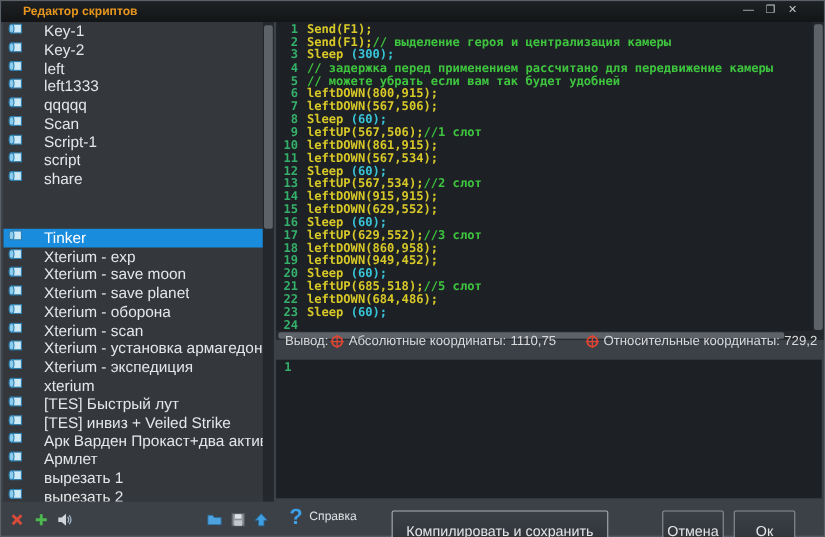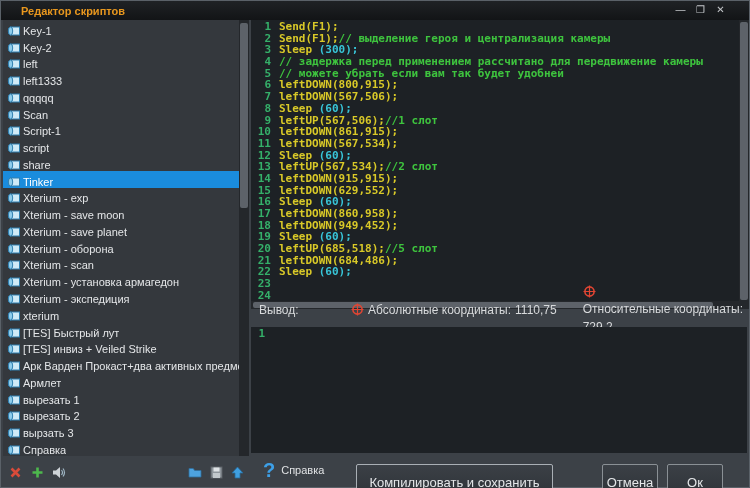--- a/index.html
+++ b/index.html
@@ -13,23 +13,23 @@
               background:linear-gradient(#1f2225,#121416);
               display:flex; align-items:center; padding:0 20px; }
   .title { color:#e8971e; font-size:11px; font-weight:bold; }
   .win-controls { margin-left:auto; display:flex; gap:3px; }
   .win-btn { width:17px; height:15px; color:#c3c6c9; font-size:10px; line-height:14px;
              text-align:center; cursor:default; }
 
   
   .script-list { position:absolute; left:2px; top:19px; width:236px; height:436px;
                  background:#34383d; overflow:hidden; }
-  .list-item { height:16.77px; display:flex; align-items:flex-end; gap:2px;
-               padding-left:4px; font-size:11px; color:#e4e6e8; white-space:nowrap; }
-  .list-item.selected { background:#1a8cdd; color:#ffffff; }
+  .list-item { height:16.77px; display:flex; align-items:flex-start; gap:19px;
+               padding-left:4px; font-size:14px; color:#e4e6e8; white-space:nowrap; }
+  .list-item.selected { background:#1a8cdd; color:#ffffff;margin-top:37px; }
   .item-icon { width:14px; height:12px; flex:none; display:flex; align-items:center; }
   .item-label { overflow:hidden; }
 
   .v-scroll { position:absolute; left:238px; top:19px; width:10px; height:436px;
               background:#24272b; }
   .v-thumb { position:absolute; left:1px; width:8px; background:#5d6269; border-radius:2px; }
   .sb-thumb { top:3px; height:185px; }
 
   .sidebar-toolbar { position:absolute; left:2px; top:458px; width:246px; height:26px;
                      display:flex; align-items:center; gap:6px; padding:0 4px; }
@@ -54,23 +54,23 @@
   .ed-vthumb { top:2px; height:278px; }
   .editor-hscroll { position:absolute; left:250px; top:300px; width:488px; height:8px;
                     background:#24272b; }
   .h-thumb { position:absolute; top:1px; left:2px; height:6px; width:460px;
              background:#5d6269; border-radius:2px; }
 
   
   .output-header { position:absolute; left:250px; top:308px; width:498px; height:18px;
                    display:flex; align-items:center; font-size:12px; color:#d8dadc;
                    padding:0 6px 17px 8px; }
-  .coords-group { display:flex; align-items:flex-start; gap:4px; }
+  .coords-group { display:flex; align-items:flex-end; gap:4px; }
   .abs-group { margin-left:auto; }
-  .rel-group { margin-left:26px;flex-direction:column; }
+  .rel-group { margin-left:26px; }
   .coord-label { color:#d8dadc; }
   .coord-value { color:#d8dadc; }
 
   
   .output-area { position:absolute; left:250px; top:326px; width:496px; height:126px;
                  background:#1d2125; display:flex; overflow:hidden; }
   .out-gutter { width:18px; flex:none; text-align:right; padding:1px 4px 0 0;
                 color:#35b06a; font:bold 11px/11.7px "DejaVu Sans Mono", monospace; }
 
   
@@ -415,20 +415,21 @@
         <div class="code-line"><span class="seg-k">leftDOWN(567,506);</span></div>
         <div class="code-line"><span class="seg-k">Sleep </span><span class="seg-n">(60);</span></div>
         <div class="code-line"><span class="seg-k">leftUP(567,506);</span><span class="seg-c">//1 слот</span></div>
         <div class="code-line"><span class="seg-k">leftDOWN(861,915);</span></div>
         <div class="code-line"><span class="seg-k">leftDOWN(567,534);</span></div>
         <div class="code-line"><span class="seg-k">Sleep </span><span class="seg-n">(60);</span></div>
         <div class="code-line"><span class="seg-k">leftUP(567,534);</span><span class="seg-c">//2 слот</span></div>
         <div class="code-line"><span class="seg-k">leftDOWN(915,915);</span></div>
         <div class="code-line"><span class="seg-k">leftDOWN(629,552);</span></div>
         <div class="code-line"><span class="seg-k">Sleep </span><span class="seg-n">(60);</span></div>
+        <div class="code-line"><span class="seg-k">leftUP(629,552);</span><span class="seg-c">//3 слот</span></div>
         <div class="code-line"><span class="seg-k">leftDOWN(860,958);</span></div>
         <div class="code-line"><span class="seg-k">leftDOWN(949,452);</span></div>
         <div class="code-line"><span class="seg-k">Sleep </span><span class="seg-n">(60);</span></div>
         <div class="code-line"><span class="seg-k">leftUP(685,518);</span><span class="seg-c">//5 слот</span></div>
         <div class="code-line"><span class="seg-k">leftDOWN(684,486);</span></div>
         <div class="code-line"><span class="seg-k">Sleep </span><span class="seg-n">(60);</span></div>
       </div>
   </div>
   <div class="editor-vscroll">
     <div class="v-thumb ed-vthumb"></div>

